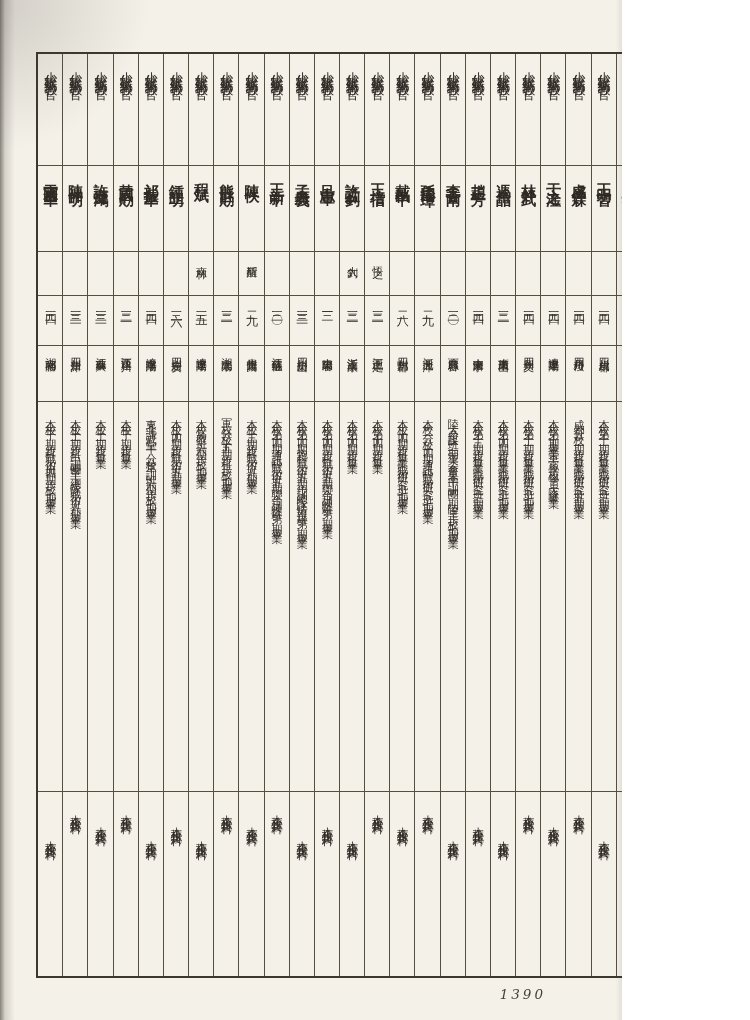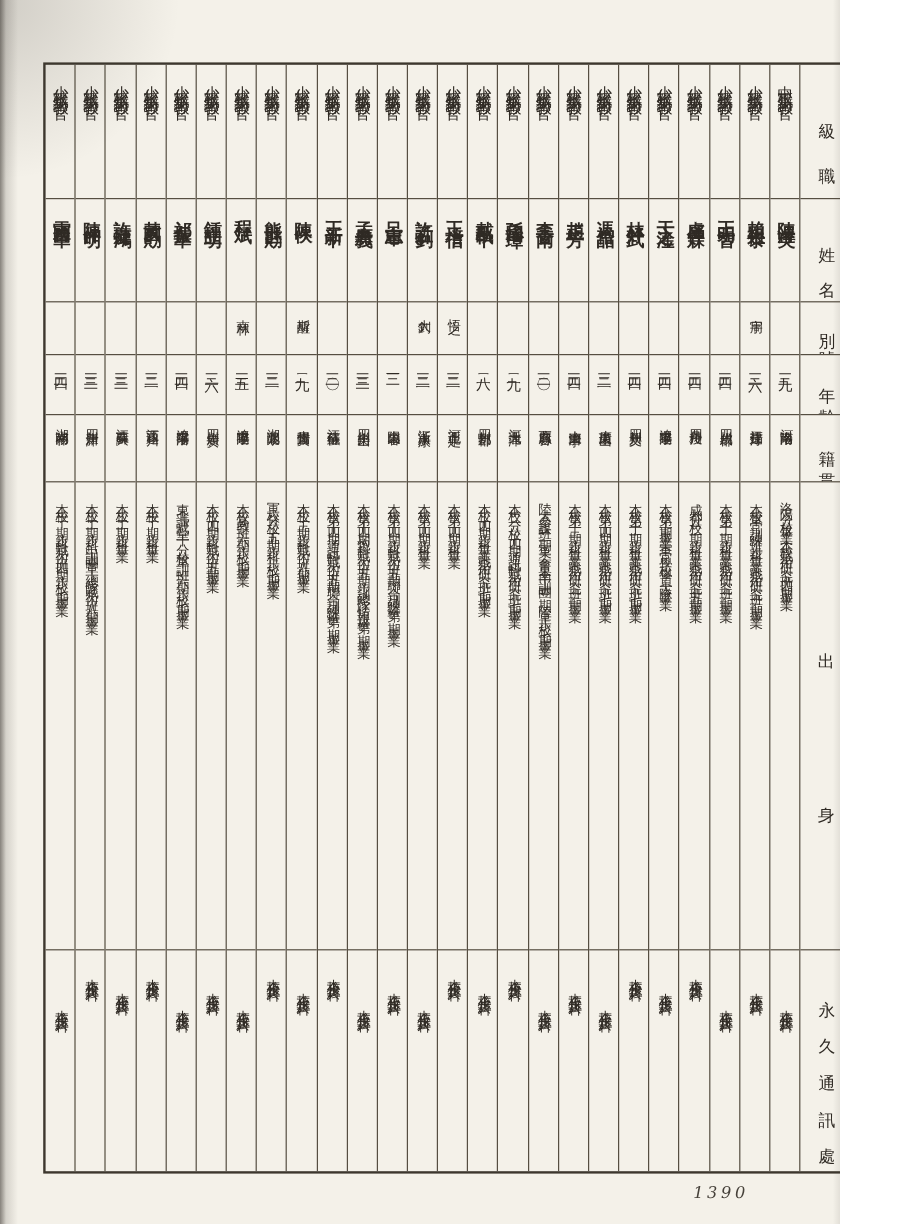--- a/index.html
+++ b/index.html
@@ -2,21 +2,21 @@
 <html><head>
 <meta charset="utf-8">
 <style>
   * { box-sizing: border-box; margin: 0; padding: 0; }
   html, body { width: 750px; height: 1020px; }
   body {
     font-family: "Liberation Serif", "DejaVu Serif", serif;
   }
   .page {
     position: relative;
-    width: 700px;
+    width: 622px;
     height: 1020px;
     overflow: hidden;
     color: #2f2a24;
     background:
       linear-gradient(to right, rgba(25,20,15,.50) 0px, rgba(25,20,15,.14) 5px, rgba(25,20,15,0) 15px),
       radial-gradient(circle at 0 0, rgba(25,20,15,.16), rgba(25,20,15,0) 150px),
       linear-gradient(to left, rgba(25,20,15,.08) 0px, rgba(25,20,15,0) 6px),
       #f4f1e9;
   }
   .table-frame {

